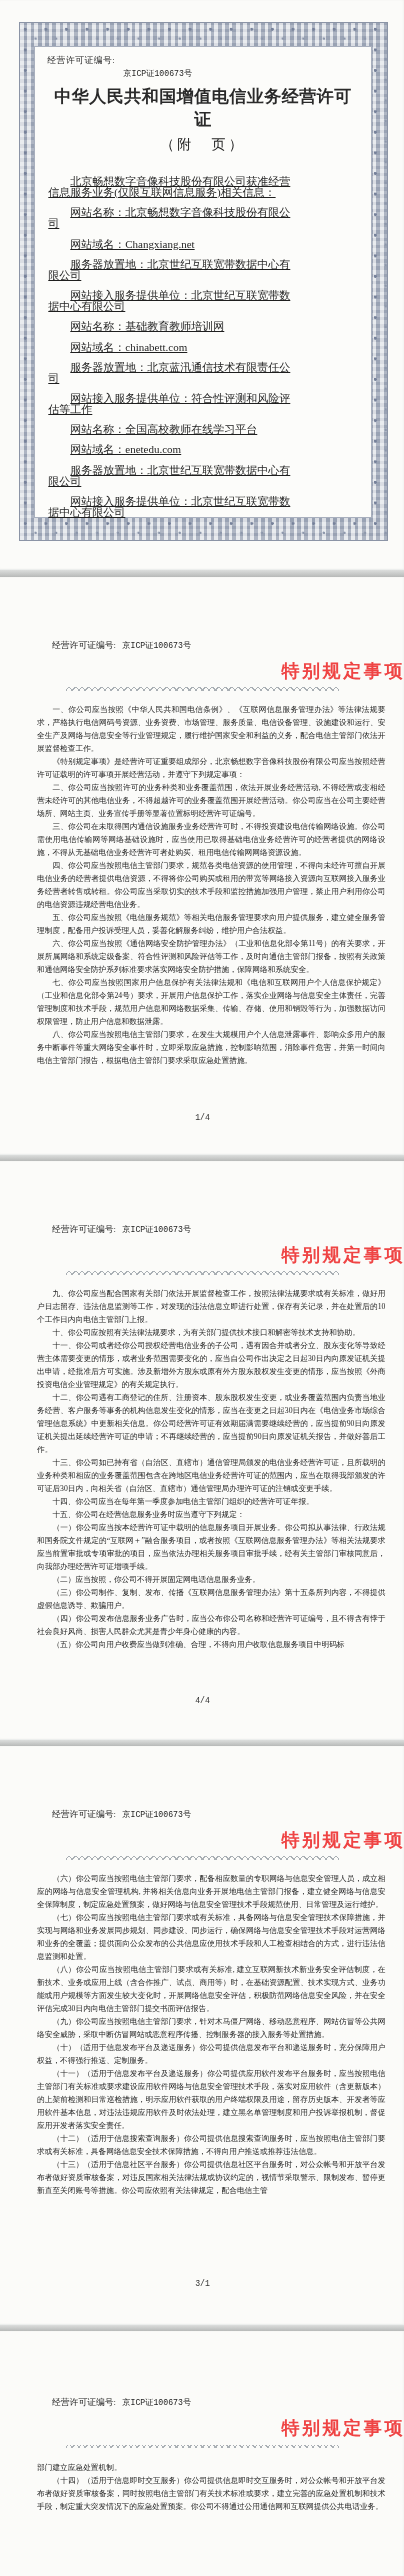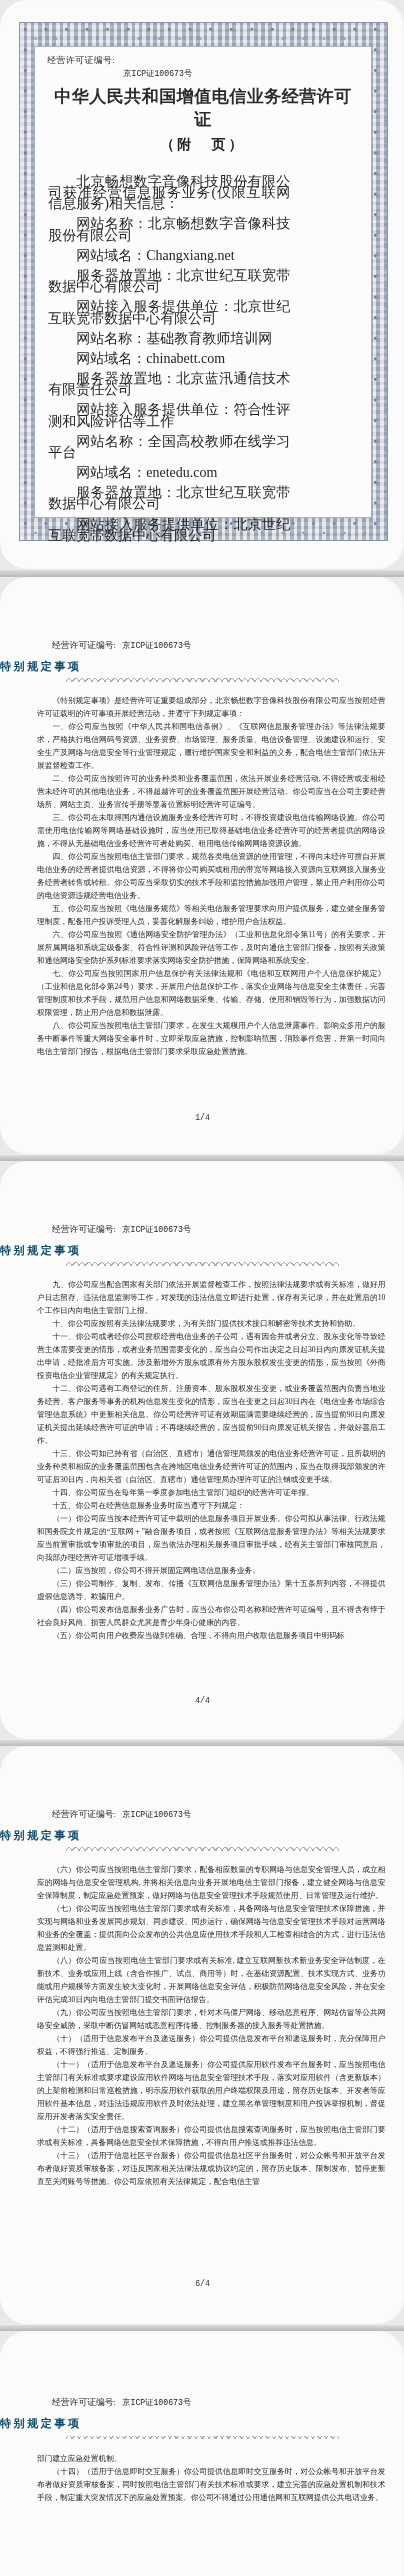--- a/index.html
+++ b/index.html
@@ -1,18 +1,18 @@
 <!DOCTYPE html>
 <html style="font-size:8.2px"><head>
 <meta charset="utf-8">
 <style>
   html,body{margin:0;padding:0;}
   body{width:405px;background:#e9e9e7;font-family:"Liberation Serif","DejaVu Serif",serif;color:#222;}
   .doc{width:405px;}
-  .sheet{position:relative;background:#fbfbf9;overflow:hidden;box-shadow:inset -1.5px 0 2.1px rgba(0,0,0,0.05);border-radius:27px;}
+  .sheet{position:relative;background:#fbfbf9;overflow:hidden;box-shadow:inset -1.5px 0 2.1px rgba(0,0,0,0.05);}
   .s1{height:569px;}
   .s2{height:577px;}
   .s3{height:578px;}
   .s4{height:578px;}
   .s5{height:546px;}
   .sep{height:6.2px;background:linear-gradient(#dcdedd,#b7b9b8);border-top:0.5px solid #eceeed;}
   .sep1{height:6.7px;}
 
   
   .cert{position:absolute;left:18.5px;top:21.6px;right:17.5px;bottom:28px;
@@ -24,29 +24,29 @@
       repeating-linear-gradient(0deg, rgba(255,255,255,.3) 0 3.6px, rgba(122,133,156,.22) 3.6px 7.2px);
     background-size:20.6px 20.6px,20.6px 20.6px,auto,auto;
     border:0.5px solid #8b94a6;
     padding:23px 14.4px 21.6px 14.4px;box-sizing:border-box;}
   .cert-inner{background:#fcfcfa;height:100%;box-sizing:border-box;border:0.5px solid #a8afbd;
     padding:8.2px 12.4px 0 12.4px;box-shadow:0 0 0 1.5px rgba(252,252,250,.35) inset;}
   .cert-no-row{font-size:8.8px;color:#1e1e1e;}
   .cert-no-label{letter-spacing:0.5px;}
   .cert-no-value{display:block;margin:1px 0 0 76px;font-size:8.2px;font-family:"Liberation Mono","DejaVu Sans Mono",monospace;}
   .cert-title{margin:6.2px 0 0 0;text-align:center;font-size:17px;font-weight:bold;color:#2a2a2a;letter-spacing:0.5px;}
-  .cert-sub{margin:5.2px 0 0 0;text-align:center;font-size:14px;font-weight:bold;letter-spacing:3.1px;}
-  .cert-body{margin:21.6px 0 0 1px;width:242px;font-size:14px;line-height:11.3px;text-align:justify;color:#1f1f1f;}
+  .cert-sub{margin:5.2px 0 0 0;text-align:center;font-size:14px;font-weight:normal;letter-spacing:3.1px;}
+  .cert-body{margin:21.6px 0 0 1px;width:242px;font-size:11px;line-height:11.3px;text-align:justify;color:#1f1f1f;text-decoration:underline;}
   .cert-body p{margin:0 0 8.8px 0;text-indent:2em;}
 
   
   .prov-header{padding:63px 0 0 52px;font-size:8.8px;color:#1c1c1c;}
   .p5h{padding-top:66px;}
   .prov-no{margin-left:4.1px;font-size:8.2px;font-family:"Liberation Mono","DejaVu Sans Mono",monospace;}
-  .prov-title{margin:7.2px 0 4.1px 0;text-align:left;font-size:11px;font-weight:bold;letter-spacing:2.6px;color:#0c4a6e;}
+  .prov-title{margin:7.2px 0 4.1px 0;text-align:right;font-size:18px;font-weight:bold;letter-spacing:2.6px;color:#ef4444;}
   .zigzag{width:273px;height:3.6px;margin:0 auto;opacity:.75;
     background:
      repeating-linear-gradient(45deg,#8e969e 0 1px,transparent 1px 4.6px),
      repeating-linear-gradient(-45deg,#8e969e 0 1px,transparent 1px 4.6px);}
   .prov-body{margin:12.4px 19.6px 0 37px;font-size:7.7px;line-height:13px;text-align:justify;color:#242424;}
   .prov-body p{margin:0;text-indent:2em;}
   .prov-body p.no-indent{text-indent:0;}
   .pagenum{position:absolute;left:0;right:0;text-align:center;font-size:8.2px;color:#333;
     font-family:"Liberation Mono","DejaVu Sans Mono",monospace;}
   .pn2{bottom:32px;} .pn3{bottom:34px;} .pn4{bottom:36px;}
@@ -102,22 +102,22 @@
 
   <section class="sheet s2">
     <div class="prov-header">
       <span>经营许可证编号:</span>
       <span class="prov-no">京ICP证100673号</span>
     </div>
     <h2 class="prov-title">特别规定事项</h2>
     <div class="zigzag"></div>
     <div class="prov-body">
 
-    <p>《特别规定事项》是经营许可证重要组成部分，北京畅想数字音像科技股份有限公司应当按照经营许可证载明的许可事项开展经营活动，并遵守下列规定事项：</p>
-        <p>一、你公司应当按照《中华人民共和国电信条例》、《互联网信息服务管理办法》等法律法规要求，严格执行电信网码号资源、业务资费、市场管理、服务质量、电信设备管理、设施建设和运行、安全生产及网络与信息安全等行业管理规定，履行维护国家安全和利益的义务，配合电信主管部门依法开展监督检查工作。</p>
+    <p>一、你公司应当按照《中华人民共和国电信条例》、《互联网信息服务管理办法》等法律法规要求，严格执行电信网码号资源、业务资费、市场管理、服务质量、电信设备管理、设施建设和运行、安全生产及网络与信息安全等行业管理规定，履行维护国家安全和利益的义务，配合电信主管部门依法开展监督检查工作。</p>
+        <p>《特别规定事项》是经营许可证重要组成部分，北京畅想数字音像科技股份有限公司应当按照经营许可证载明的许可事项开展经营活动，并遵守下列规定事项：</p>
         <p>二、你公司应当按照许可的业务种类和业务覆盖范围，依法开展业务经营活动, 不得经营或变相经营未经许可的其他电信业务，不得超越许可的业务覆盖范围开展经营活动。你公司应当在公司主要经营场所、网站主页、业务宣传手册等显著位置标明经营许可证编号。</p>
         <p>三、你公司在未取得国内通信设施服务业务经营许可时，不得投资建设电信传输网络设施。你公司需使用电信传输网等网络基础设施时，应当使用已取得基础电信业务经营许可的经营者提供的网络设施，不得从无基础电信业务经营许可者处购买、租用电信传输网网络资源设施。</p>
         <p>四、你公司应当按照电信主管部门要求，规范各类电信资源的使用管理，不得向未经许可擅自开展电信业务的经营者提供电信资源，不得将你公司购买或租用的带宽等网络接入资源向互联网接入服务业务经营者转售或转租。你公司应当采取切实的技术手段和监控措施加强用户管理，禁止用户利用你公司的电信资源违规经营电信业务。</p>
         <p>五、你公司应当按照《电信服务规范》等相关电信服务管理要求向用户提供服务，建立健全服务管理制度，配备用户投诉受理人员，妥善化解服务纠纷，维护用户合法权益。</p>
         <p>六、你公司应当按照《通信网络安全防护管理办法》（工业和信息化部令第11号）的有关要求，开展所属网络和系统定级备案、符合性评测和风险评估等工作，及时向通信主管部门报备，按照有关政策和通信网络安全防护系列标准要求落实网络安全防护措施，保障网络和系统安全。</p>
         <p>七、你公司应当按照国家用户信息保护有关法律法规和《电信和互联网用户个人信息保护规定》（工业和信息化部令第24号）要求，开展用户信息保护工作，落实企业网络与信息安全主体责任，完善管理制度和技术手段，规范用户信息和网络数据采集、传输、存储、使用和销毁等行为，加强数据访问权限管理，防止用户信息和数据泄露。</p>
         <p>八、你公司应当按照电信主管部门要求，在发生大规模用户个人信息泄露事件、影响众多用户的服务中断事件等重大网络安全事件时，立即采取应急措施，控制影响范围，消除事件危害，并第一时间向电信主管部门报告，根据电信主管部门要求采取应急处置措施。</p>
       </div>
     <div class="pagenum pn2">1/4</div>
   </section>
@@ -160,23 +160,23 @@
     <div class="zigzag"></div>
     <div class="prov-body">
 
         <p>（六）你公司应当按照电信主管部门要求，配备相应数量的专职网络与信息安全管理人员，成立相应的网络与信息安全管理机构, 并将相关信息向业务开展地电信主管部门报备，建立健全网络与信息安全保障制度，制定应急处置预案，做好网络与信息安全管理技术手段规范使用、日常管理及运行维护。</p>
         <p>（七）你公司应当按照电信主管部门要求或有关标准，具备网络与信息安全管理技术保障措施，并实现与网络和业务发展同步规划、同步建设、同步运行，确保网络与信息安全管理技术手段对运营网络和业务的全覆盖；提供面向公众发布的公共信息应使用技术手段和人工检查相结合的方式，进行违法信息监测和处置。</p>
         <p>（八）你公司应当按照电信主管部门要求或有关标准, 建立互联网新技术新业务安全评估制度，在新技术、业务或应用上线（含合作推广、试点、商用等）时，在基础资源配置、技术实现方式、业务功能或用户规模等方面发生较大变化时，开展网络信息安全评估，积极防范网络信息安全风险，并在安全评估完成30日内向电信主管部门提交书面评估报告。</p>
         <p>（九）你公司应当按照电信主管部门要求，针对木马僵尸网络、移动恶意程序、网站仿冒等公共网络安全威胁，采取中断仿冒网站或恶意程序传播、控制服务器的接入服务等处置措施。</p>
         <p>（十）（适用于信息发布平台及递送服务）你公司提供信息发布平台和递送服务时，充分保障用户权益，不得强行推送、定制服务。</p>
         <p>（十一）（适用于信息发布平台及递送服务）你公司提供应用软件发布平台服务时，应当按照电信主管部门有关标准或要求建设应用软件网络与信息安全管理技术手段，落实对应用软件（含更新版本）的上架前检测和日常巡检措施，明示应用软件获取的用户终端权限及用途，留存历史版本、开发者等应用软件基本信息，对违法违规应用软件及时依法处理，建立黑名单管理制度和用户投诉举报机制，督促应用开发者落实安全责任。</p>
         <p>（十二）（适用于信息搜索查询服务）你公司提供信息搜索查询服务时，应当按照电信主管部门要求或有关标准，具备网络信息安全技术保障措施，不得向用户推送或推荐违法信息。</p>
-        <p>（十三）（适用于信息社区平台服务）你公司提供信息社区平台服务时，对公众帐号和开放平台发布者做好资质审核备案，对违反国家相关法律法规或协议约定的，留存历史版本、限制发布、暂停更新直至关闭账号等措施。你公司应依照有关法律规定，配合电信主管</p>
+        <p>（十三）（适用于信息社区平台服务）你公司提供信息社区平台服务时，对公众帐号和开放平台发布者做好资质审核备案，对违反国家相关法律法规或协议约定的，视情节采取警示、限制发布、暂停更新直至关闭账号等措施。你公司应依照有关法律规定，配合电信主管</p>
       </div>
-    <div class="pagenum pn4">6/4</div>
+    <div class="pagenum pn4">3/1</div>
   </section>
 
   <div class="sep"></div>
 
   <section class="sheet s5">
     <div class="prov-header p5h">
       <span>经营许可证编号:</span>
       <span class="prov-no">京ICP证100673号</span>
     </div>
     <h2 class="prov-title">特别规定事项</h2>

